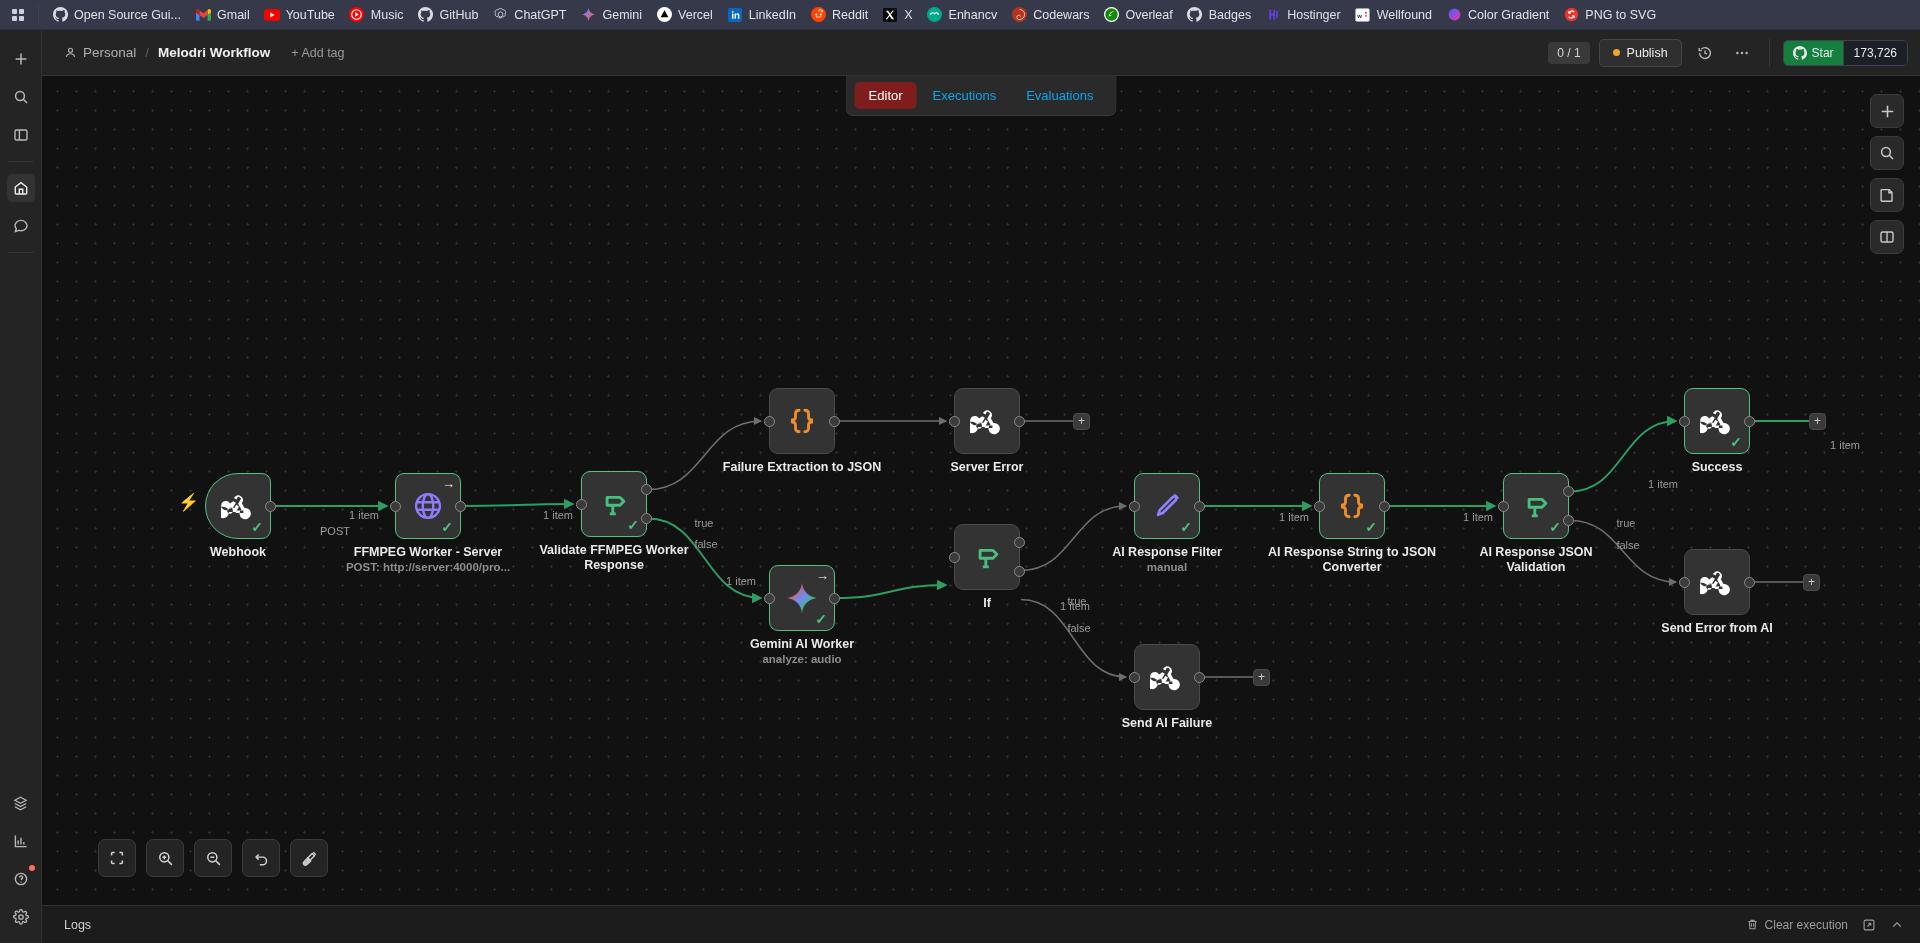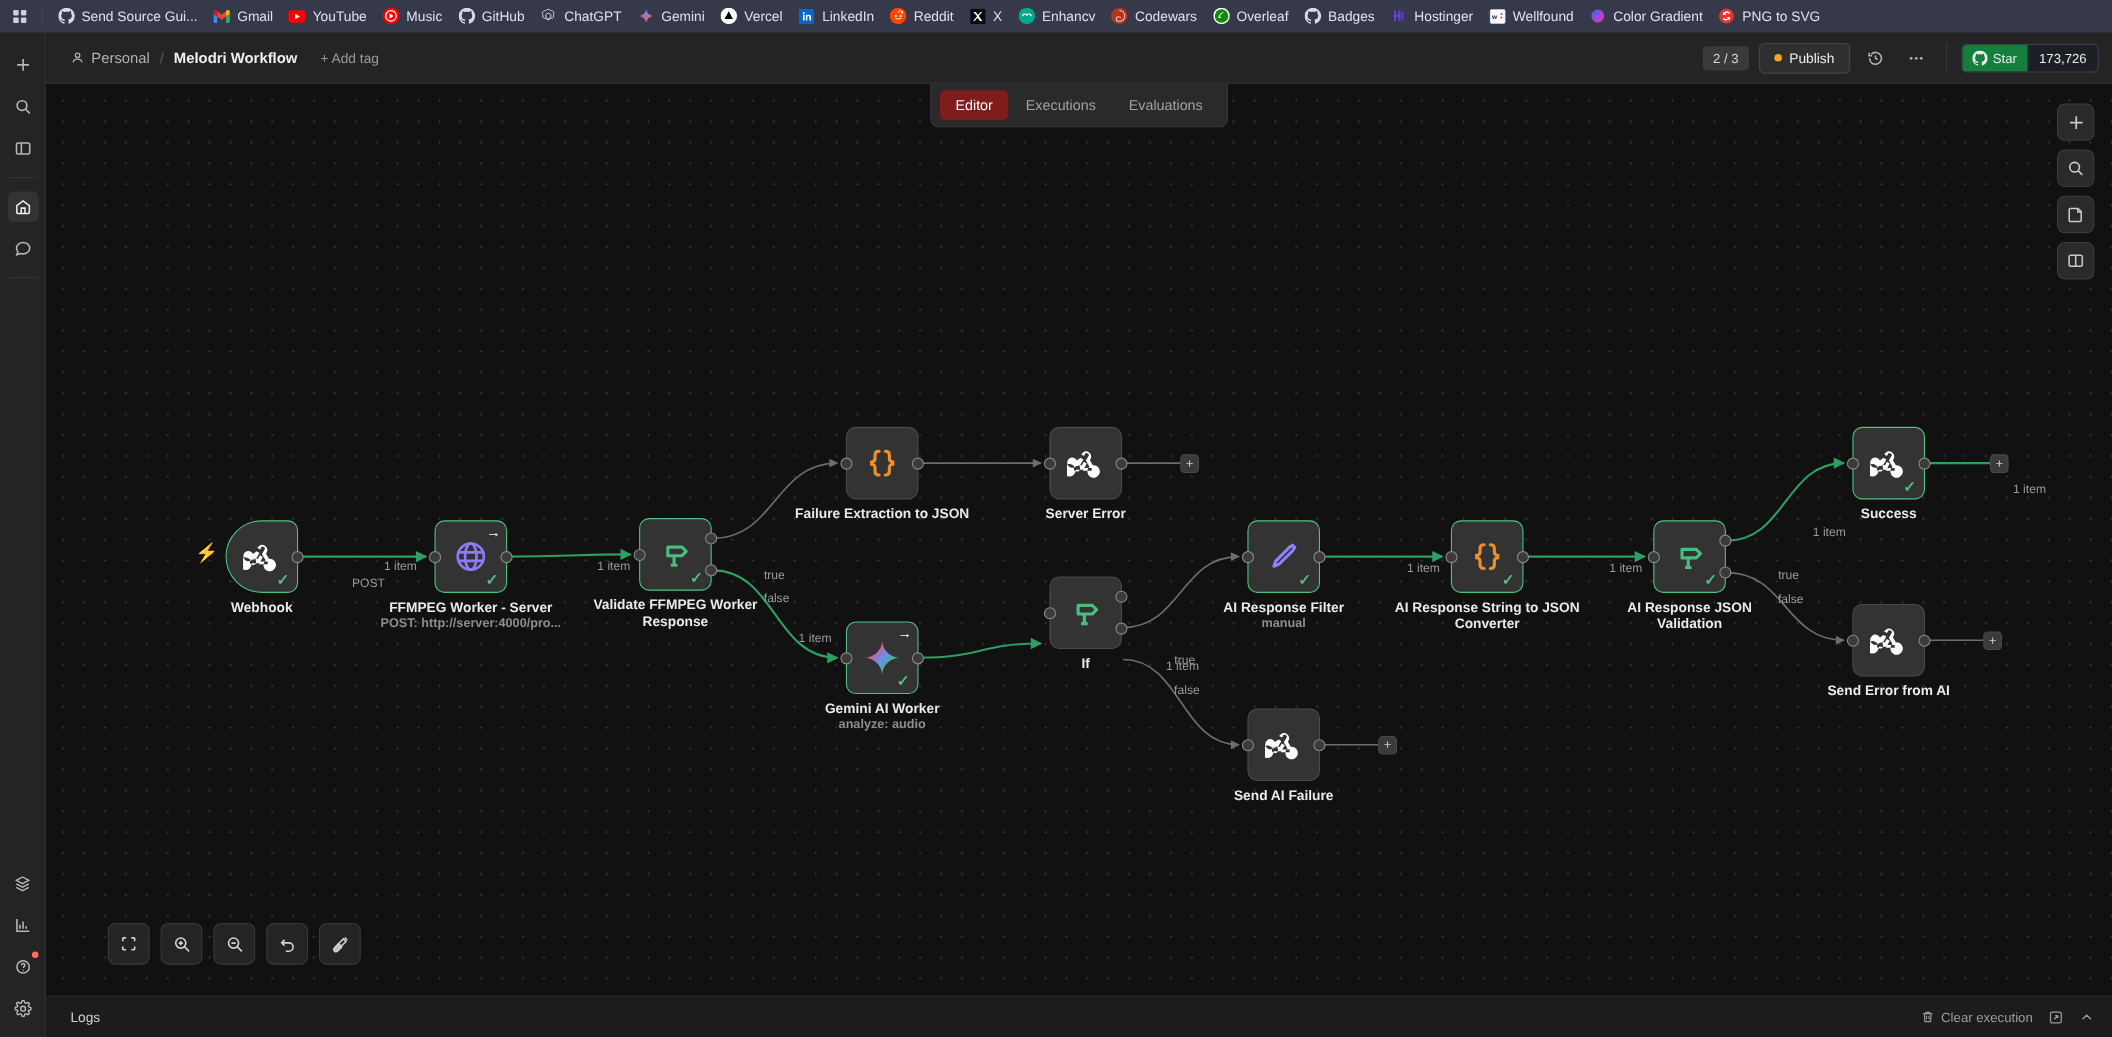--- a/index.html
+++ b/index.html
@@ -98,21 +98,21 @@
   }
 
   
   #tabs {
     position:absolute; top:46px; left:50%; transform:translateX(-50%);
     background:#2a2a2a; border:1px solid #3a3a3a; border-top:none;
     border-radius:0 0 8px 8px;
     padding:6px 8px; display:flex; gap:2px; z-index:30;
   }
   .tab {
-    font-size:13px; color:#a3a3a3; padding:6px 14px;
+    font-size:13px; color:#0ea5e9; padding:6px 14px;
     border-radius:5px; cursor:pointer; white-space:nowrap;
   }
   .tab.active { background:#7f1d1d; color:#ffffff; }
 
   
   #canvas-wrap { flex:1 1 auto; position:relative; overflow:hidden; background:#111111; }
   #canvas {
     position:absolute; inset:0;
     background-color:#111111;
     background-image: radial-gradient(#2e2e2e 1.1px, transparent 1.1px);
@@ -219,21 +219,21 @@
       </div>
   </div>
   <div class="bm-sep"></div>
   <div id="bm-list" style="display:flex;align-items:center;">
       <div class="bm">
         <span class="ic">
           <svg width="15" height="15" viewBox="0 0 16 16" fill="#d8dbe4">
             <path d="M8 0C3.58 0 0 3.58 0 8c0 3.54 2.29 6.53 5.47 7.59.4.07.55-.17.55-.38l-.01-1.34c-2.23.48-2.7-1.07-2.7-1.07-.36-.93-.89-1.18-.89-1.18-.73-.5.05-.49.05-.49.81.06 1.23.83 1.23.83.72 1.23 1.88.87 2.34.67.07-.52.28-.87.51-1.07-1.78-.2-3.64-.89-3.64-3.95 0-.87.31-1.59.82-2.15-.08-.2-.36-1.02.08-2.12 0 0 .67-.21 2.2.82A7.6 7.6 0 0 1 8 3.87c.68 0 1.36.09 2 .27 1.53-1.04 2.2-.82 2.2-.82.44 1.1.16 1.92.08 2.12.51.56.82 1.28.82 2.15 0 3.07-1.87 3.75-3.65 3.95.29.25.54.73.54 1.48l-.01 2.2c0 .21.14.46.55.38A8 8 0 0 0 8 0z"></path>
           </svg>
         </span>
-        <span class="lbl">Send Source Gui...</span>
+        <span class="lbl">Open Source Gui...</span>
       </div>
       <div class="bm">
         <span class="ic">
           <svg width="15" height="12" viewBox="0 0 18 14">
             <path fill="#4285F4" d="M1.6 14h2.6V7.1L0 3.9v8.5C0 13.3.7 14 1.6 14z"></path>
             <path fill="#34A853" d="M13.8 14h2.6c.9 0 1.6-.7 1.6-1.6V3.9l-4.2 3.2z"></path>
             <path fill="#FBBC04" d="M13.8 1.2v5.9L18 3.9V2c0-1.7-2-2.7-3.3-1.7z"></path>
             <path fill="#EA4335" d="M4.2 7.1V1.2L9 4.8l4.8-3.6v5.9L9 10.7z"></path>
             <path fill="#C5221F" d="M0 2v1.9l4.2 3.2V1.2L3.3.3C2 -.7 0 .3 0 2z"></path>
           </svg>
@@ -489,21 +489,21 @@
               <path d="M3.2 13.4c0-2.4 2.1-3.9 4.8-3.9s4.8 1.5 4.8 3.9"></path>
             </svg>
           <span>Personal</span>
         </span>
         <span class="crumb-slash">/</span>
         <span class="crumb-name">Melodri Workflow</span>
         <span class="add-tag">+ Add tag</span>
       </div>
 
       <div class="hdr-right">
-        <div class="counter">2 / 3</div>
+        <div class="counter">0 / 1</div>
         <div class="publish-btn">
           <span class="pub-dot"></span>
           <span>Publish</span>
         </div>
         <div class="icon-btn">
           <svg width="16" height="16" viewBox="0 0 16 16" fill="none" stroke="currentColor" stroke-width="1.4">
               <path d="M2.6 8a5.4 5.4 0 1 0 1.6-3.8"></path>
               <path d="M2.2 3v2.6h2.6"></path>
               <path d="M8 5.4V8l1.9 1.1"></path>
             </svg>

